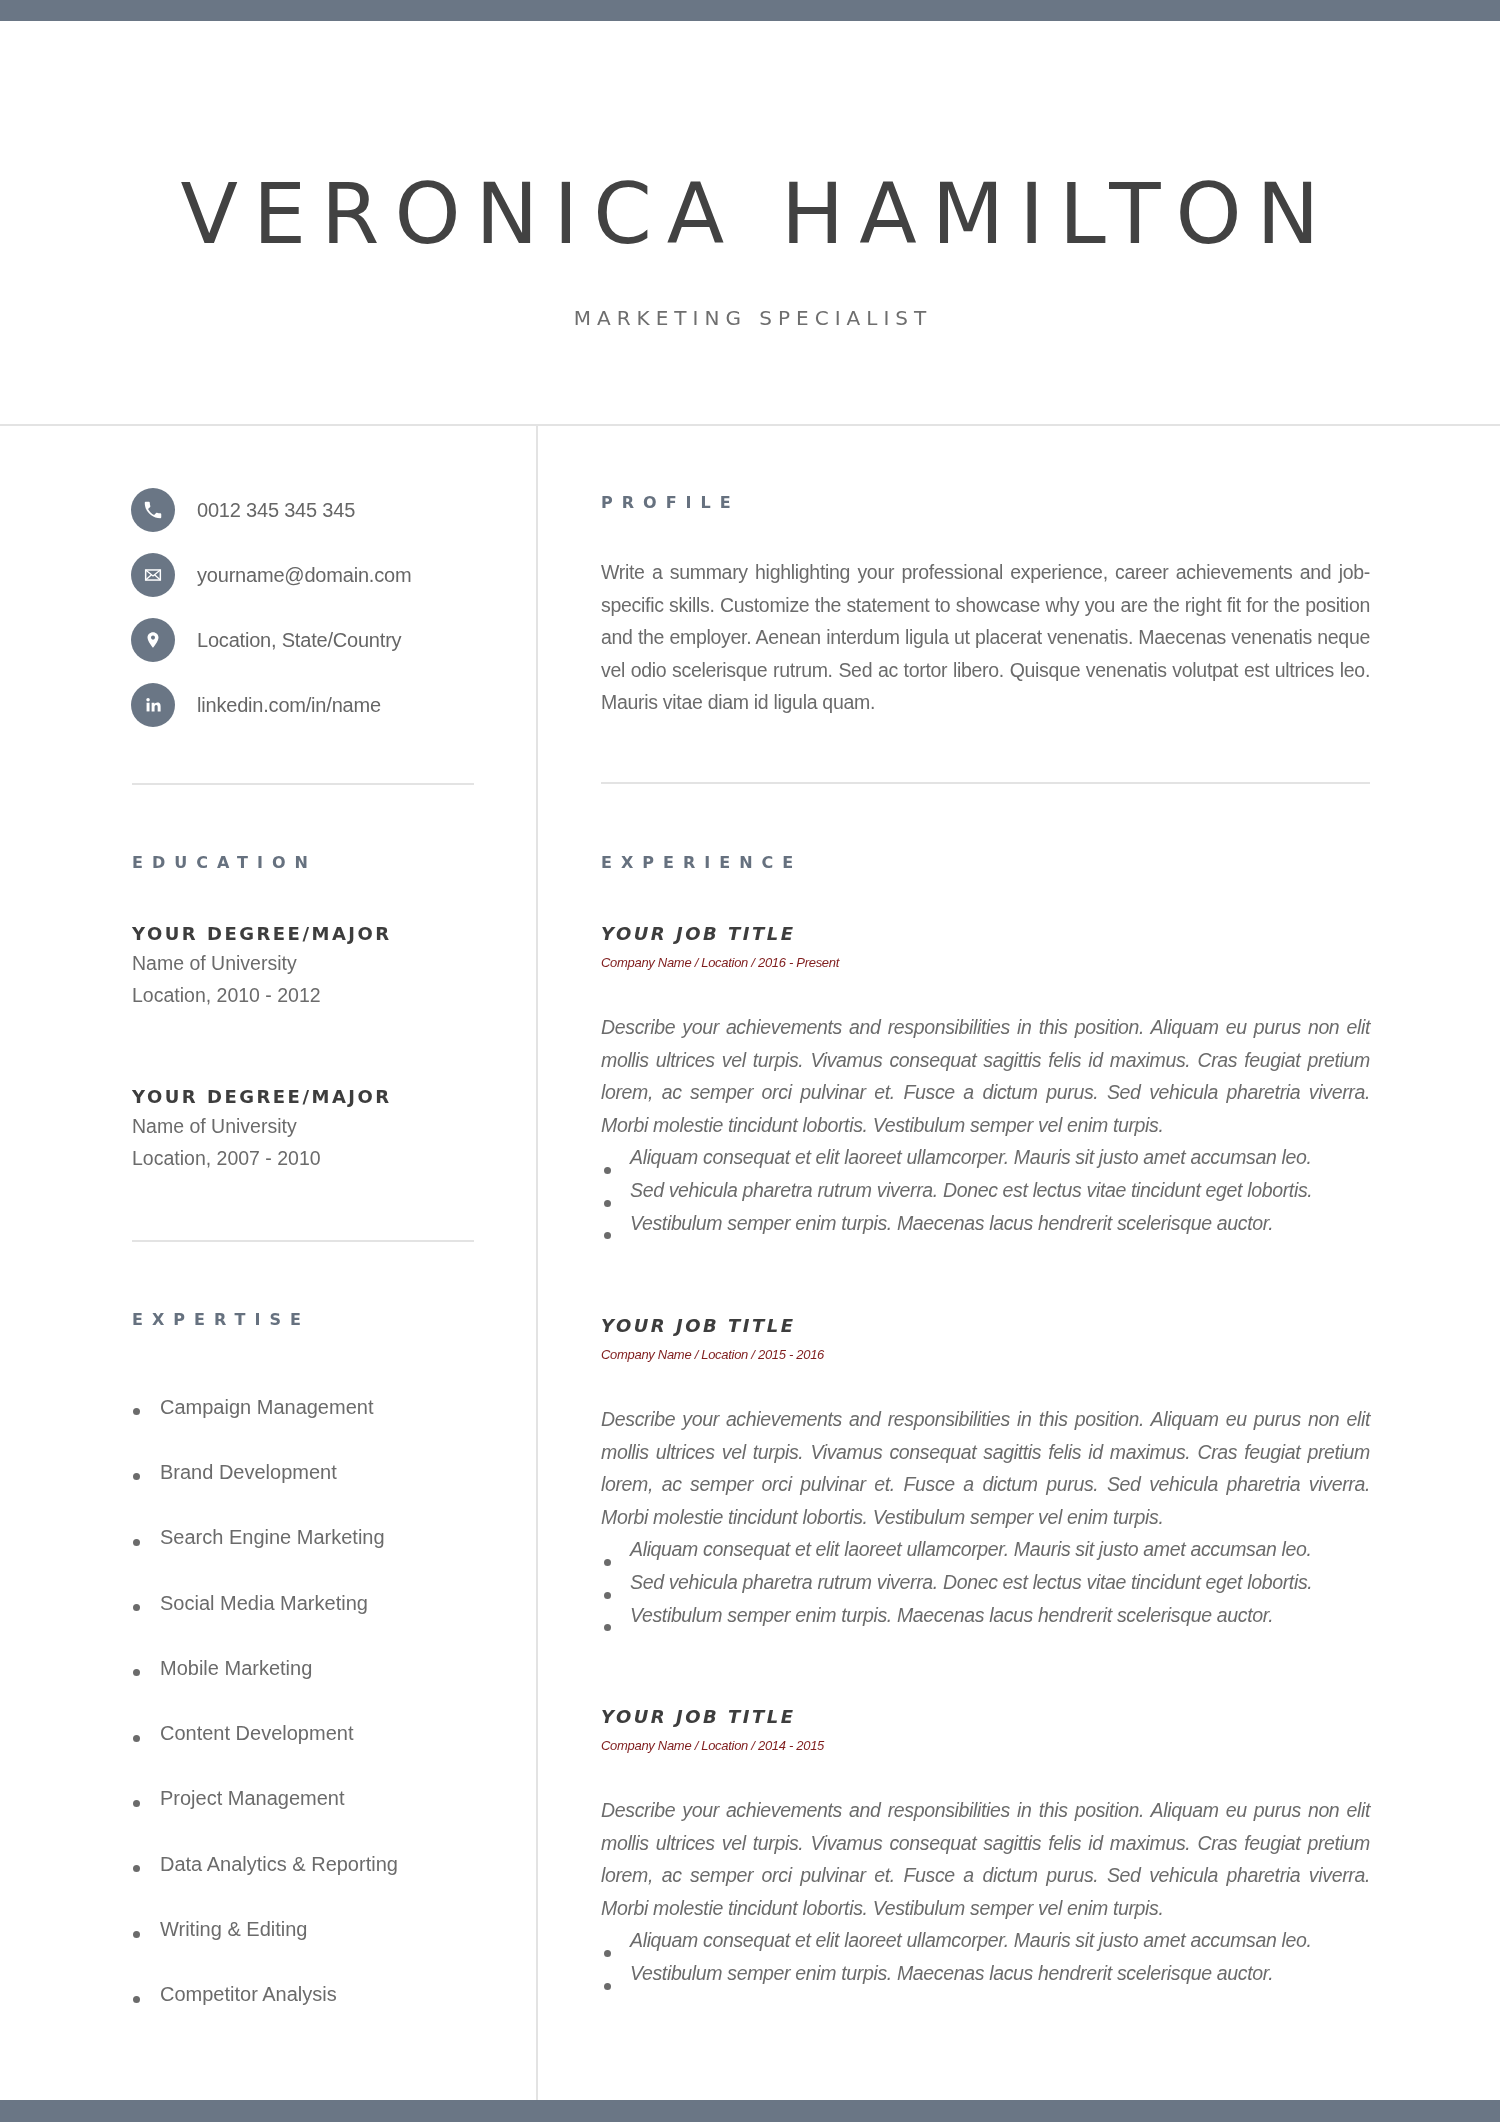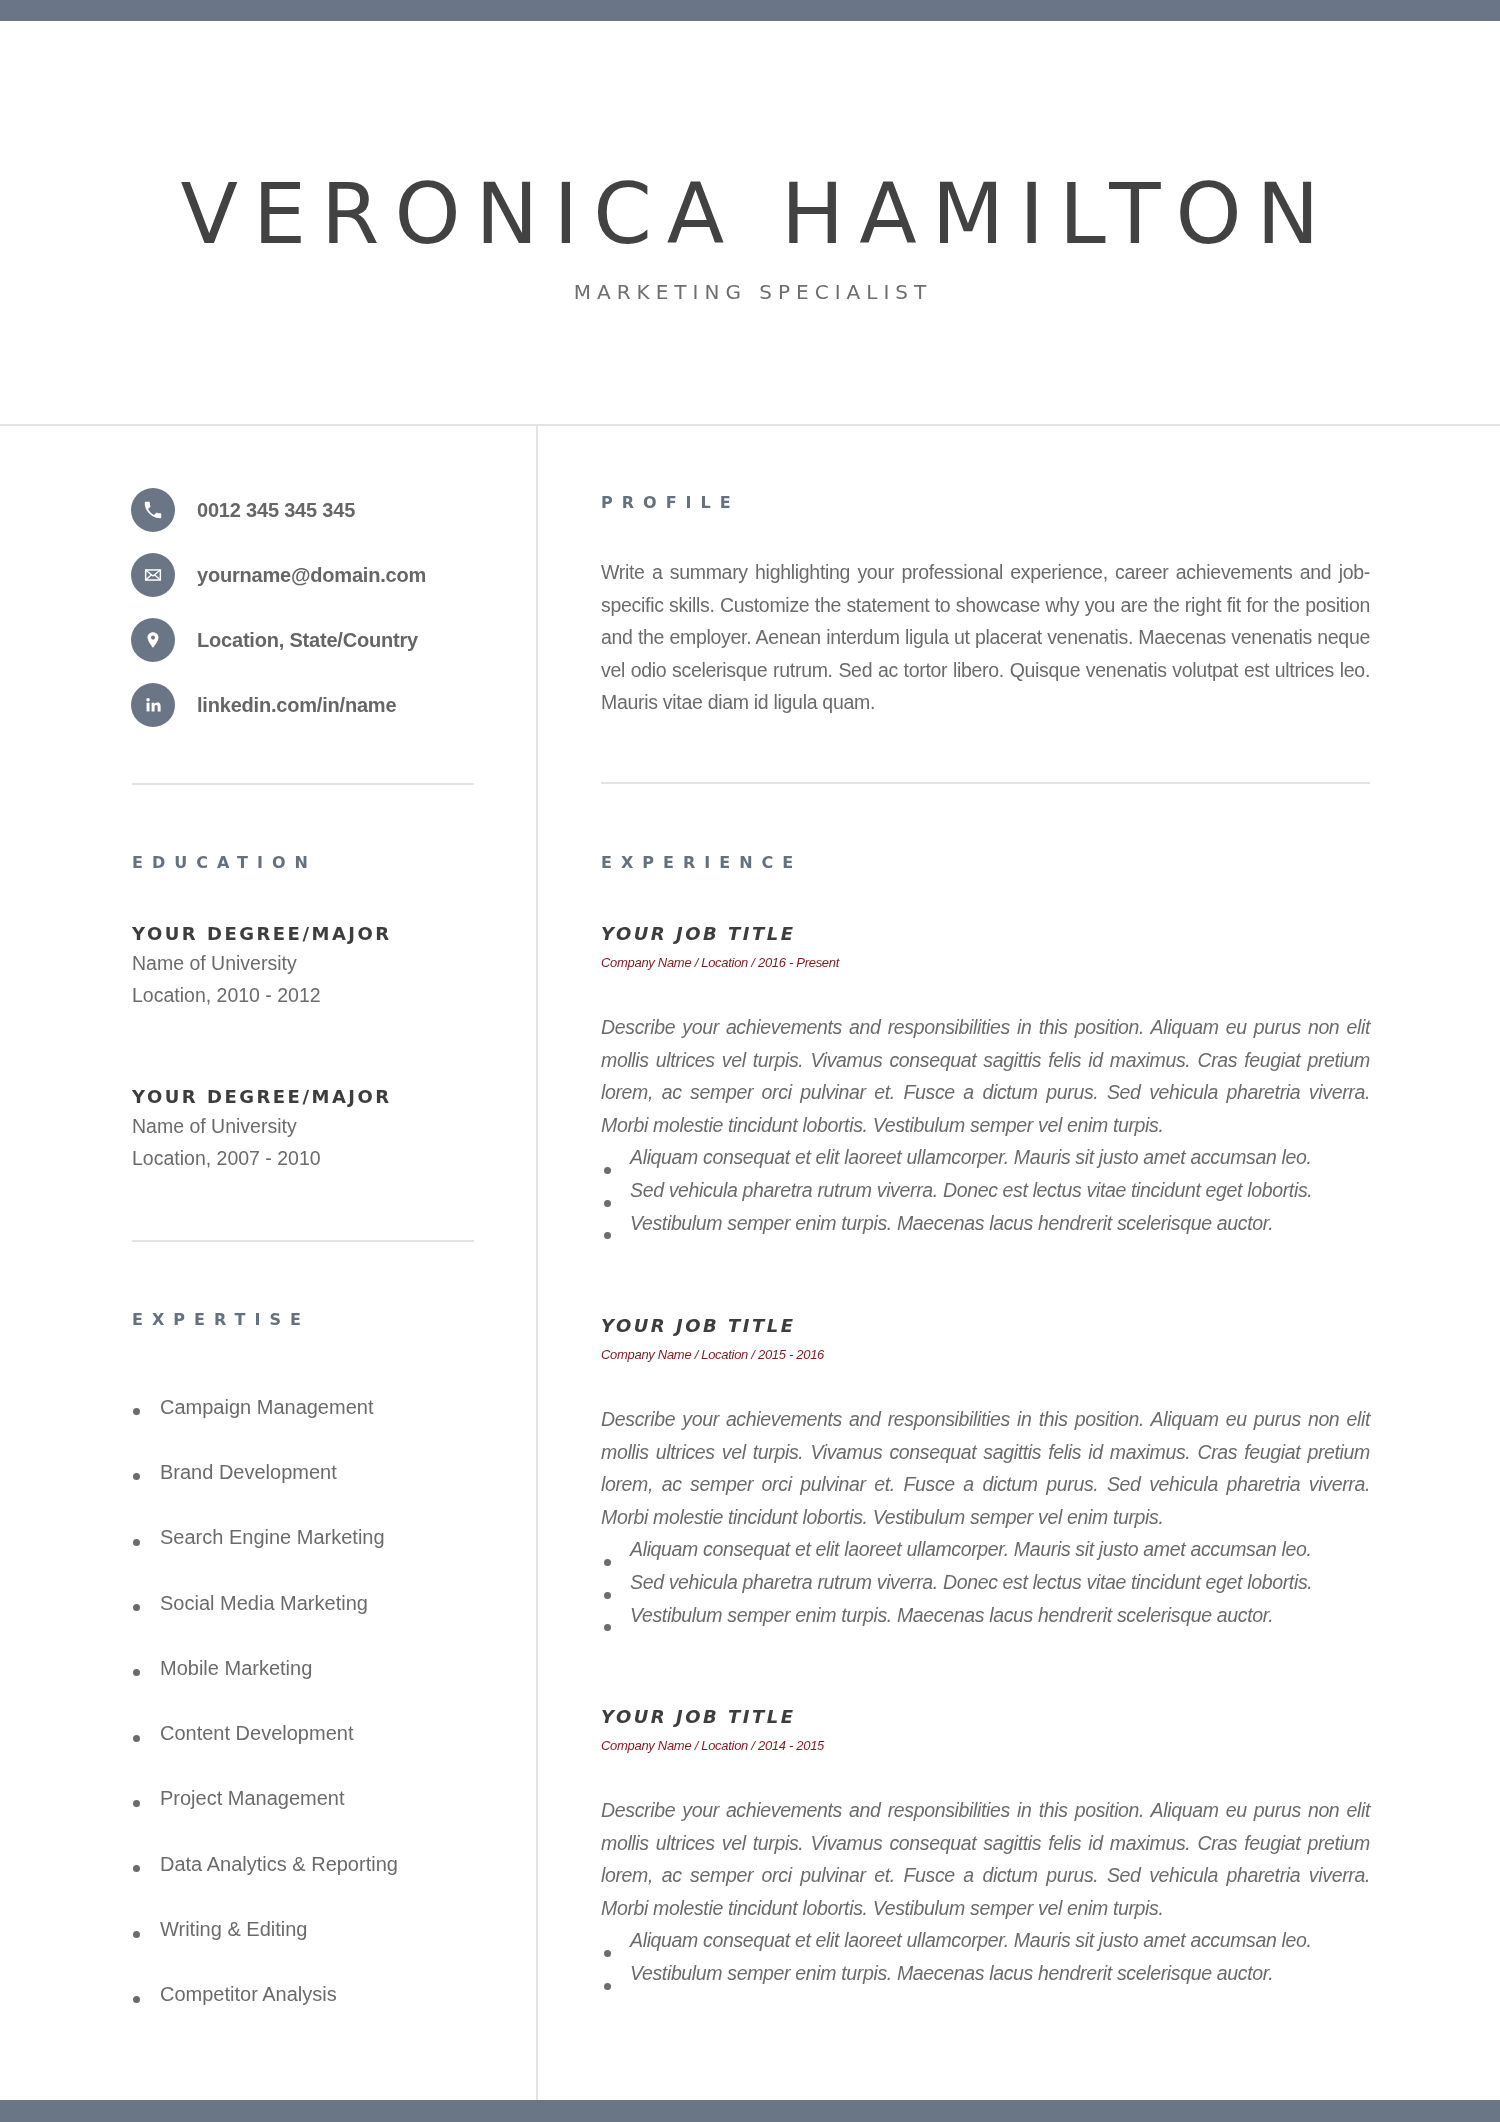--- a/index.html
+++ b/index.html
@@ -10,37 +10,37 @@
     .bottom-bar { position: absolute; left: 0; top: 2100px; width: 1500px; height: 22px; background: #6a7685; }
 
     .header { position: absolute; left: 0; top: 21px; width: 1500px; height: 403px; text-align: center; }
     .name {
       position: absolute; left: 0; width: 1500px; top: 143px;
       font-family: "DejaVu Sans", sans-serif; font-weight: normal;
       font-size: 84px; line-height: 100px; letter-spacing: 15px;
       color: #424242; text-align: center; padding-left: 15px;
     }
     .job-role {
-      position: absolute; left: 0; width: 1500px; top: 258px;
+      position: absolute; left: 0; width: 1500px; top: 284px;
       font-family: "DejaVu Sans", sans-serif; font-size: 20px; line-height: 26px;
       letter-spacing: 6px; color: #6e6e6e; text-align: center; padding-left: 6px;
     }
 
     .h-divider { position: absolute; left: 0; top: 424px; width: 1500px; height: 2px; background: #e3e3e3; }
     .v-divider { position: absolute; left: 536px; top: 426px; width: 2px; height: 1674px; background: #e3e3e3; }
 
     
     .contact-list { position: absolute; left: 131px; top: 488px; width: 360px; }
     .contact-item { display: flex; align-items: center; height: 44px; margin-bottom: 21px; }
     .contact-icon {
       width: 44px; height: 44px; border-radius: 50%; background: #6a7685;
       display: flex; align-items: center; justify-content: center; flex-shrink: 0;
     }
     .contact-icon svg { width: 22px; height: 22px; }
-    .contact-text { margin-left: 22px; font-size: 20px; color: #666; letter-spacing: -0.2px; font-weight: bold; }
+    .contact-text { margin-left: 22px; font-size: 20px; color: #666; letter-spacing: -0.2px; }
 
     .left-rule { position: absolute; left: 132px; width: 342px; height: 2px; background: #e3e3e3; }
 
     .section-title {
       position: absolute; font-family: "DejaVu Sans", sans-serif; font-weight: bold;
       font-size: 16px; letter-spacing: 9px; color: #66717f; line-height: 26px;
     }
 
     .edu-block { position: absolute; left: 132px; width: 360px; }
     .degree {

